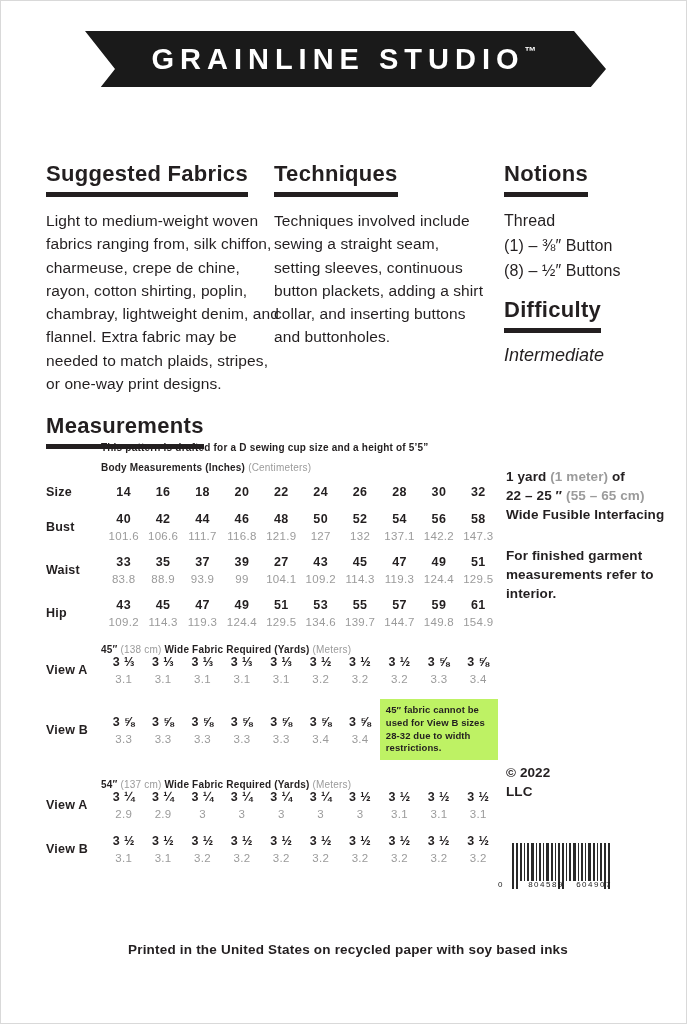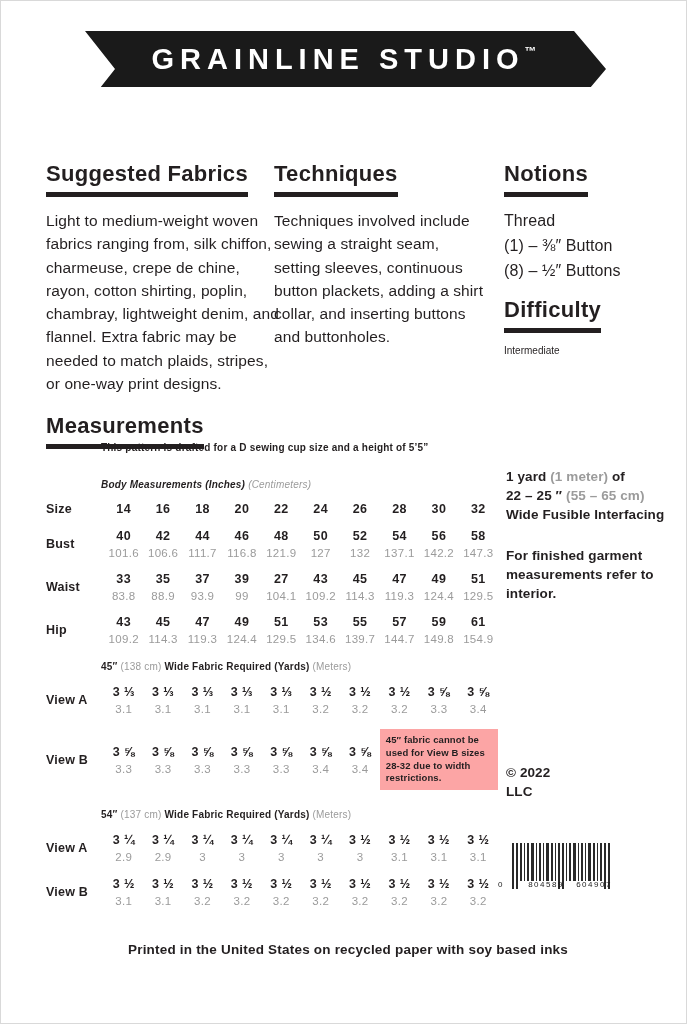--- a/index.html
+++ b/index.html
@@ -17,41 +17,41 @@
   .h{display:inline-block;font-size:22px;font-weight:700;letter-spacing:0.3px;
      border-bottom:5px solid #231f20;padding-bottom:5px;margin:0;}
   .col{position:absolute;}
   .col p{margin:12px 0 0 0;font-size:15.5px;line-height:1.5;letter-spacing:0.1px;}
   #col-fabrics{left:45px;top:160px;width:234px;}
   #col-tech{left:273px;top:160px;width:214px;}
   #col-notions{left:503px;top:160px;width:172px;}
   #block-difficulty{left:503px;top:296px;width:172px;position:absolute;}
   .notion-line{font-size:16px;line-height:1.55;letter-spacing:0.1px;}
   #col-notions .lines{margin-top:12px;}
-  #block-difficulty p{margin:12px 0 1px 0;font-size:10px;}
+  #block-difficulty p{margin:12px 0 1px 0;font-size:18px;font-style:italic;}
   
   #measure-head{position:absolute;left:45px;top:412px;}
   #measure-block{position:absolute;left:45px;top:441px;width:452px;}
   .indent{margin-left:55px;}
   .tline{font-size:10px;font-weight:700;letter-spacing:0.2px;}
   .tline .gray{font-weight:400;}
-  .body-title{margin-top:26px;font-style:italic;}
+  .body-title{margin-top:9px;}
   .gray{color:#9b9b9b;}
   .mtable{margin-top:12px;}
   .trow{display:grid;grid-template-columns:58px repeat(10,1fr);align-items:center;}
   .trow + .trow{margin-top:13px;}
   .tlabel{font-weight:700;font-size:12.5px;letter-spacing:0.2px;}
   .tcell{text-align:center;}
   .in{display:block;font-weight:700;font-size:12.5px;letter-spacing:0.4px;}
   .cm{display:block;font-size:11.5px;color:#9b9b9b;margin-top:4px;letter-spacing:0.3px;}
   .table-header{margin-top:16px;}
-  .fabric-rows{margin-top:13px;}
+  .fabric-rows{margin-top:0;}
   .fabric-rows .trow + .trow{margin-top:14px;}
   .t54{margin-top:19px;}
-  .notebox{grid-column:span 3;background:#fca5a5;font-size:9.5px;font-weight:700;
+  .notebox{grid-column:span 3;background:#bef264;font-size:9.5px;font-weight:700;
            line-height:1.35;padding:5px 6px;text-align:left;letter-spacing:0.1px;}
   
   .sideblock{position:absolute;left:505px;width:168px;font-size:13.5px;font-weight:700;
              line-height:1.4;letter-spacing:0.1px;}
   #interfacing{top:467px;}
   #finished-note{top:546px;width:150px;}
   #copyright{top:763px;}
   
   #barcode{position:absolute;left:497px;top:842px;width:122px;height:50px;}
   #barcode .bars{position:absolute;left:12px;top:0;width:106px;height:47px;}

